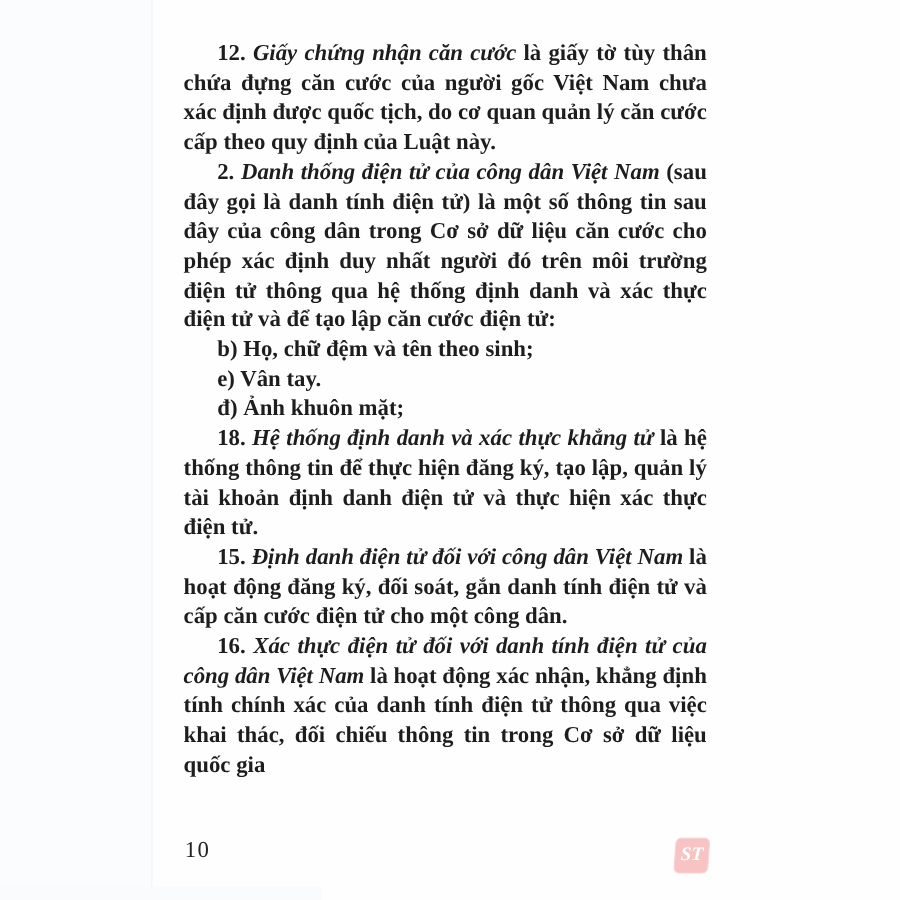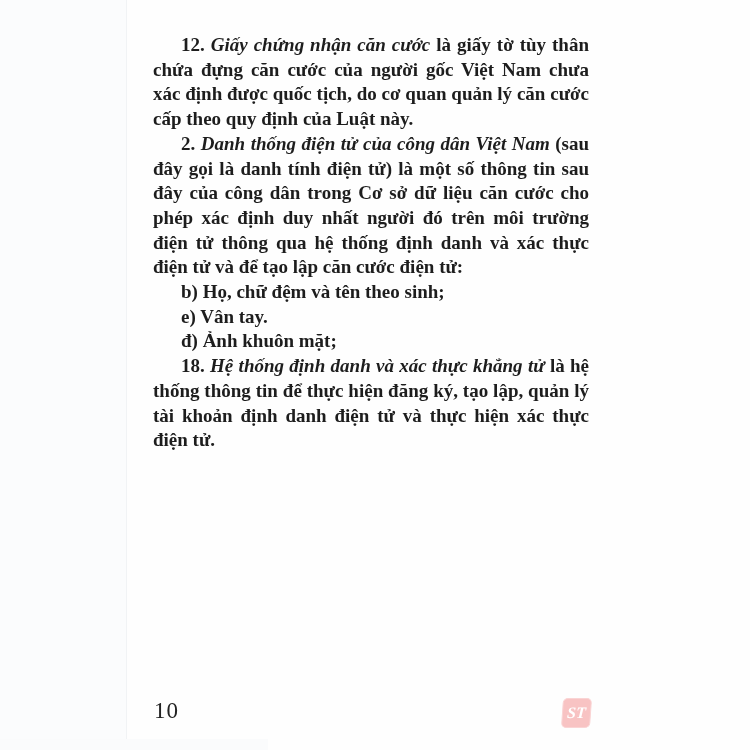--- a/index.html
+++ b/index.html
@@ -45,21 +45,21 @@
     font-weight: bold;
   }
   .para i {
     font-style: italic;
   }
   .page-number {
     position: absolute;
     left: 154px;
     top: 698px;
     color: #222222;
-    font-size: 23px;
+    font-size: 19px;
     letter-spacing: 1px;
   }
   .watermark {
     position: absolute;
     left: 562px;
     top: 698px;
     width: 27px;
     height: 28px;
     background: #f8c3c3;
     border: 1px solid #fad4d4;
@@ -80,18 +80,20 @@
   <div class="page-edge-left"></div>
   <div class="page-edge-bottom"></div>
 
   <div class="text-col">
       <p class="para"><span>12. </span><i>Giấy chứng nhận căn cước</i><span> là giấy tờ tùy thân chứa đựng căn cước của người gốc Việt Nam chưa xác định được quốc tịch, do cơ quan quản lý căn cước cấp theo quy định của Luật này.</span></p>
       <p class="para"><span>2. </span><i>Danh thống điện tử của công dân Việt Nam</i><span> (sau đây gọi là danh tính điện tử) là một số thông tin sau đây của công dân trong Cơ sở dữ liệu căn cước cho phép xác định duy nhất người đó trên môi trường điện tử thông qua hệ thống định danh và xác thực điện tử và để tạo lập căn cước điện tử:</span></p>
       <p class="para"><span>b) Họ, chữ đệm và tên theo sinh;</span></p>
       <p class="para"><span>e) Vân tay.</span></p>
       <p class="para"><span>đ) Ảnh khuôn mặt;</span></p>
       <p class="para"><span>18. </span><i>Hệ thống định danh và xác thực khẳng tử</i><span> là hệ thống thông tin để thực hiện đăng ký, tạo lập, quản lý tài khoản định danh điện tử và thực hiện xác thực điện tử.</span></p>
+      <p class="para"><span>15. </span><i>Định danh điện tử đối với công dân Việt Nam</i><span> là hoạt động đăng ký, đối soát, gắn danh tính điện tử và cấp căn cước điện tử cho một công dân.</span></p>
+      <p class="para"><span>16. </span><i>Xác thực điện tử đối với danh tính điện tử của công dân Việt Nam</i><span> là hoạt động xác nhận, khẳng định tính chính xác của danh tính điện tử thông qua việc khai thác, đối chiếu thông tin trong Cơ sở dữ liệu quốc gia</span></p>
     </div>
 
   <div class="page-number">10</div>
 
   <div class="watermark">ST</div>
 </div>
 
 </body></html>

